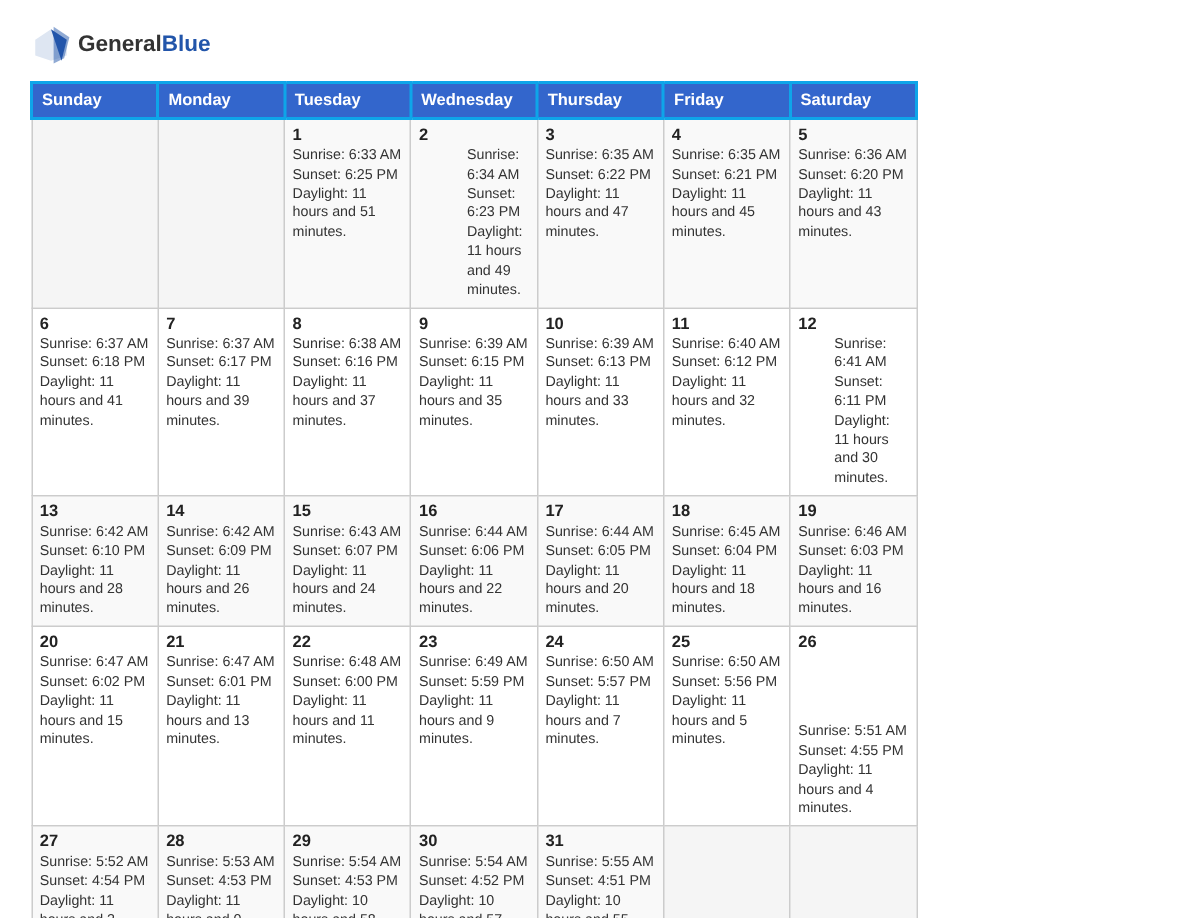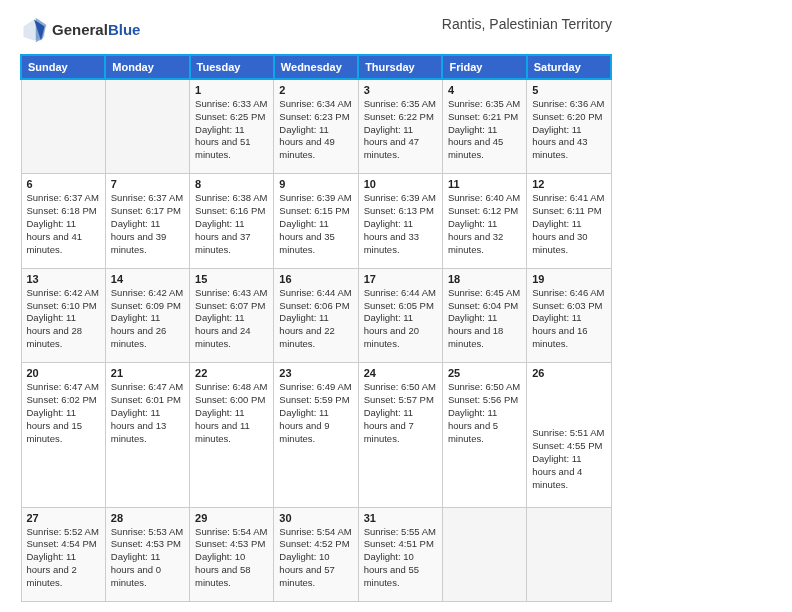--- a/index.html
+++ b/index.html
@@ -109,21 +109,20 @@
         <polygon points="18,2 30,10 26,26 18,30" fill="#2255aa" opacity="0.5"></polygon>
         <polygon points="16,4 28,12 24,28" fill="#2255aa"></polygon>
       </svg>
       <div>
         <div class="logo-text">
           <span style="color:#333">General</span><span style="color:#2255aa">Blue</span>
         </div>
       </div>
     </div>
     <div class="title-block">
-      <div class="location-title">Rantis, Palestinian Territory</div>
     </div>
   </div>
 
   <table class="calendar">
     <thead>
       <tr>
         <th>Sunday</th>
         <th>Monday</th>
         <th>Tuesday</th>
         <th>Wednesday</th>
@@ -137,21 +136,21 @@
           <td class="empty-cell"></td>
           <td class="empty-cell"></td>
           <td>
             <span class="day-num">1</span>
             <div class="day-info" style="white-space: pre-line;">Sunrise: 6:33 AM
 Sunset: 6:25 PM
 Daylight: 11 hours and 51 minutes.</div>
           </td>
           <td>
             <span class="day-num">2</span>
-            <div class="day-info" style="white-space: pre-line;">Sunrise: 6:34 AM
+            <div class="day-info" style="white-space: pre-line; margin-left: 32px;">Sunrise: 6:34 AM
 Sunset: 6:23 PM
 Daylight: 11 hours and 49 minutes.</div>
           </td>
           <td>
             <span class="day-num">3</span>
             <div class="day-info" style="white-space: pre-line;">Sunrise: 6:35 AM
 Sunset: 6:22 PM
 Daylight: 11 hours and 47 minutes.</div>
           </td>
           <td>
@@ -199,21 +198,21 @@
 Daylight: 11 hours and 33 minutes.</div>
           </td>
           <td>
             <span class="day-num">11</span>
             <div class="day-info" style="white-space: pre-line;">Sunrise: 6:40 AM
 Sunset: 6:12 PM
 Daylight: 11 hours and 32 minutes.</div>
           </td>
           <td>
             <span class="day-num">12</span>
-            <div class="day-info" style="white-space: pre-line;">Sunrise: 6:41 AM
+            <div class="day-info" style="white-space: pre-line; margin-left: 24px;">Sunrise: 6:41 AM
 Sunset: 6:11 PM
 Daylight: 11 hours and 30 minutes.</div>
           </td>
         </tr>
         <tr>
           <td>
             <span class="day-num">13</span>
             <div class="day-info" style="white-space: pre-line;">Sunrise: 6:42 AM
 Sunset: 6:10 PM
 Daylight: 11 hours and 28 minutes.</div>

